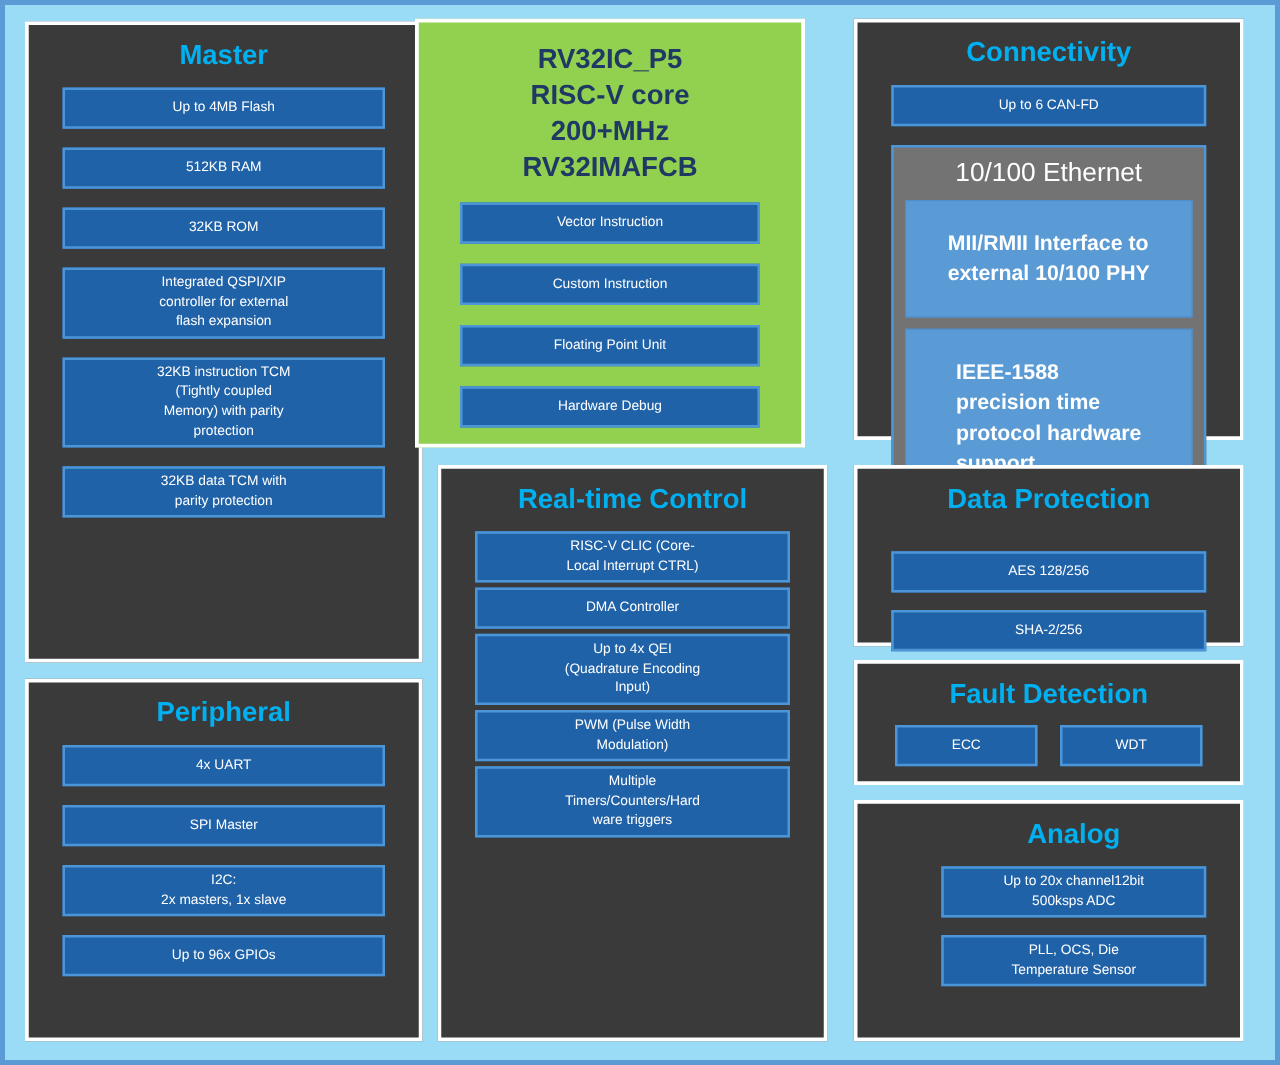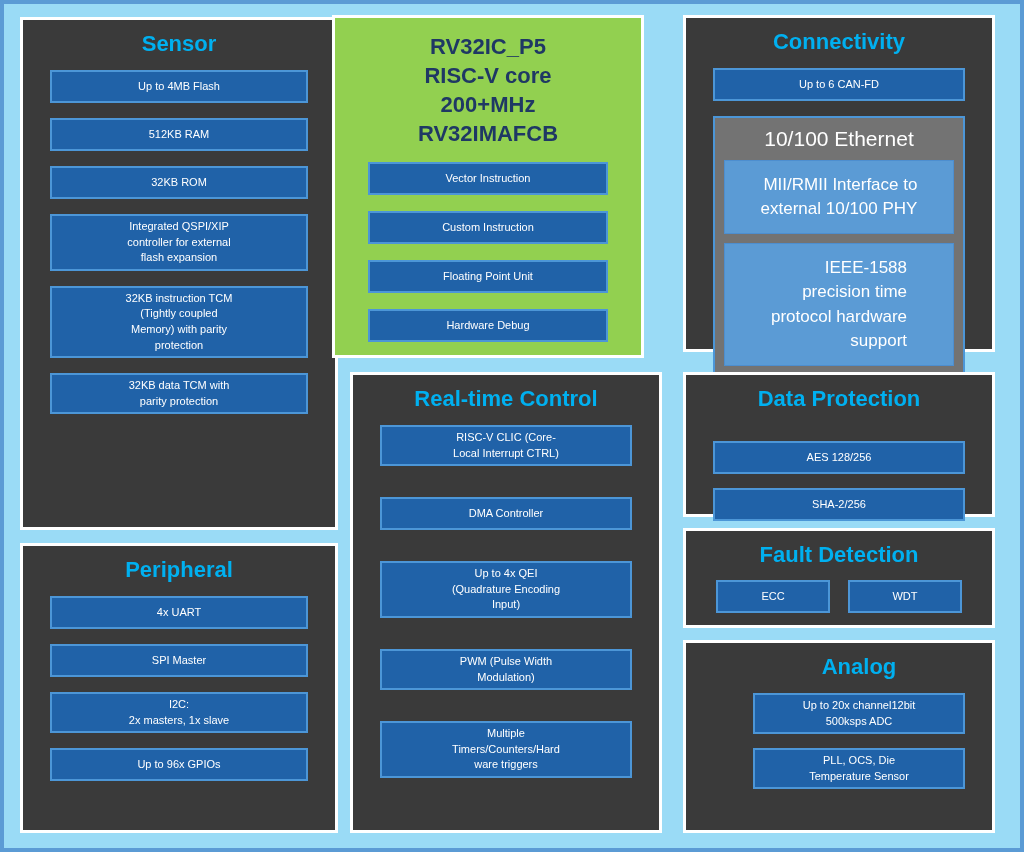--- a/index.html
+++ b/index.html
@@ -59,21 +59,21 @@
   .core-heading {
     color: #1F3864;
     font-size: 22px;
     font-weight: bold;
     line-height: 1.32;
     text-align: center;
     white-space: pre-line;
     margin: 14px 0 0 0;
   }
   .core .boxes { padding: 14px 33px 12px 33px; gap: 16px; }
-  .realtime .boxes { gap: 31px; }
+  .realtime .boxes { gap: 4px; }
   .eth-box {
     background: #737373;
     border: 2px solid #4C96D7;
     box-sizing: border-box;
     display: flex;
     flex-direction: column;
     gap: 9px;
     padding: 4px 9px 10px 9px;
     flex: 1 1 auto;
   }
@@ -85,23 +85,24 @@
   }
   .eth-sub {
     background: #5B9BD5;
     border: 1px solid #4D8ECF;
     color: #FFFFFF;
     font-size: 17px;
     line-height: 1.42;
     display: flex;
     align-items: center;
     justify-content: center;
-    text-align: right;
+    text-align: left;
     white-space: pre-line;
-    padding: 12px 6px;
+    padding: 22px 6px;
+    font-weight: bold;
   }
   .fault-row {
     display: flex;
     flex-direction: row;
     gap: 18px;
     padding: 12px 30px;
   }
   .fault-row .box { flex: 1 1 0; }
 
   #panel-memory          { left: 20px;  top: 17px;  width: 318px; height: 513px; }
@@ -112,21 +113,21 @@
   #panel-fault-detection { left: 683px; top: 528px; width: 312px; height: 100px; }
   #panel-analog          { left: 683px; top: 640px; width: 312px; height: 193px; padding-left: 40px; }
   #panel-peripheral      { left: 20px;  top: 543px; width: 318px; height: 290px; }
 </style>
 </head>
 <body>
 
 <div class="frame"></div>
 
 <section class="panel" id="panel-memory">
-  <h2 class="panel-title">Sensor</h2>
+  <h2 class="panel-title">Master</h2>
   <div class="boxes">
     <div class="box">Up to 4MB Flash</div>
     <div class="box">512KB RAM</div>
     <div class="box">32KB ROM</div>
     <div class="box">Integrated QSPI/XIP
 controller for external
 flash expansion</div>
     <div class="box">32KB instruction TCM
 (Tightly coupled
 Memory) with parity

